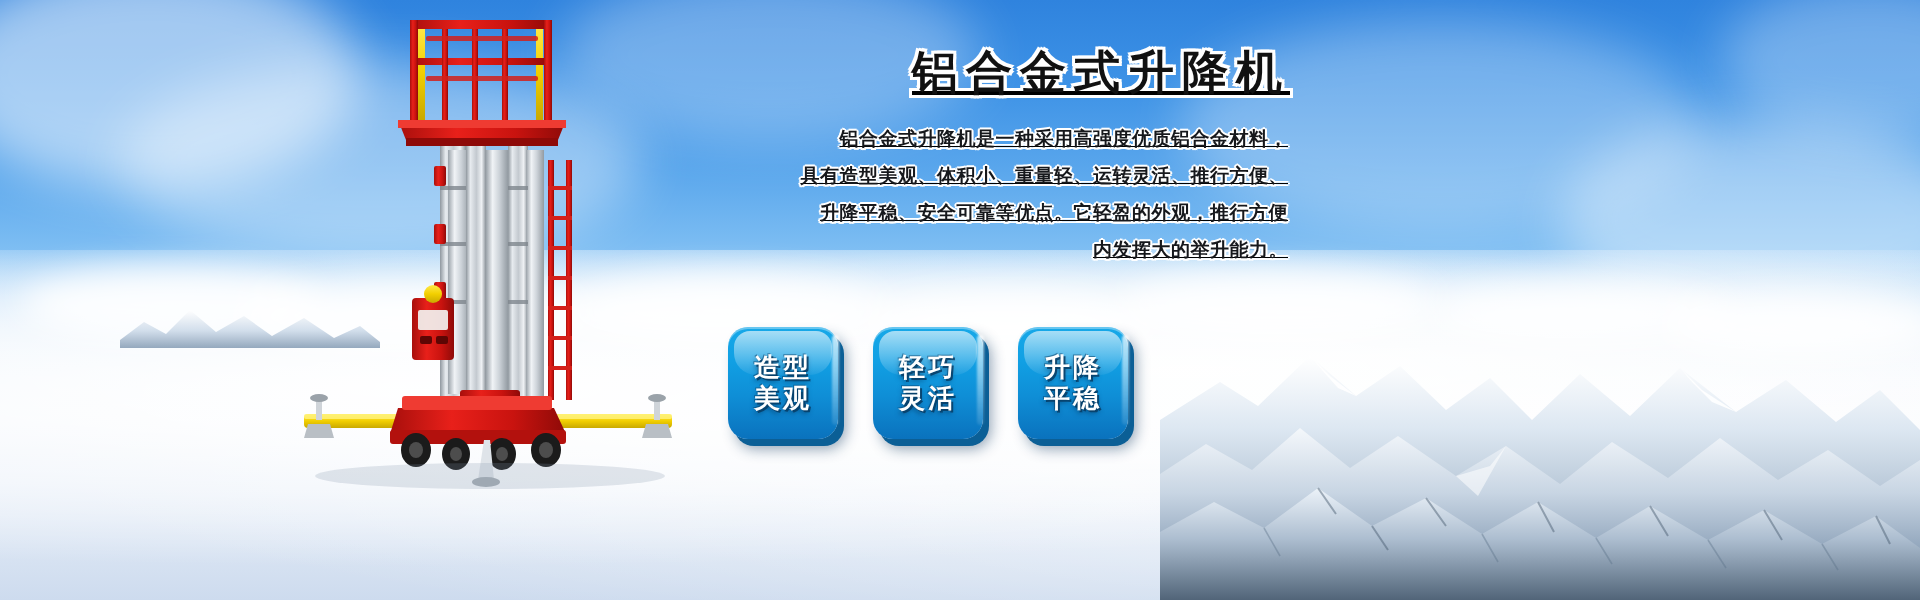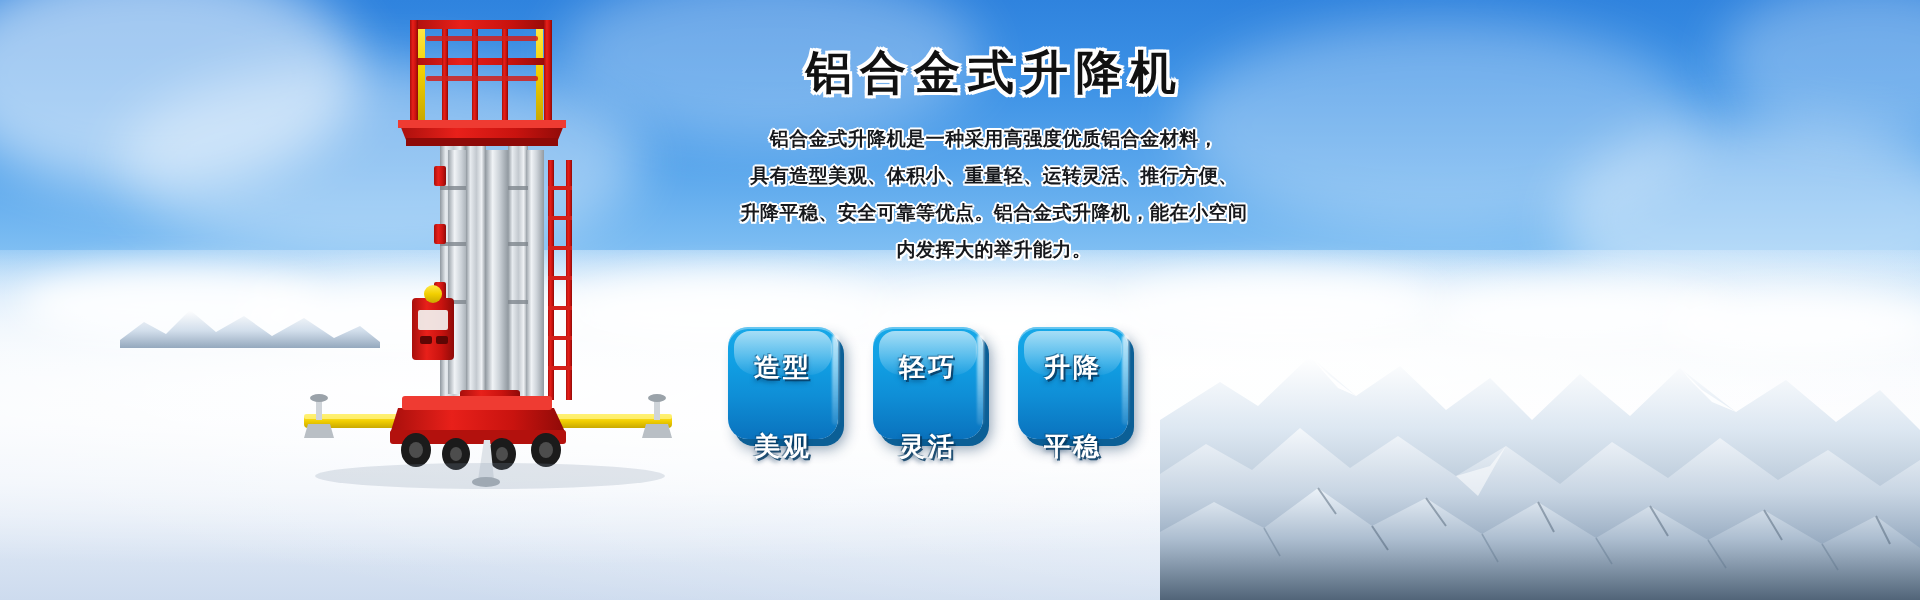--- a/index.html
+++ b/index.html
@@ -29,21 +29,21 @@
 
   
   .mtn{position:absolute;bottom:0;}
   .mtn svg{display:block;}
 
   
   #machine{position:absolute;left:290px;top:10px;width:400px;height:480px;}
   #machine svg{display:block;}
 
   
-  #copy{position:absolute;left:700px;top:44px;width:600px;text-align:center;}
+  #copy{position:absolute;left:700px;top:44px;width:600px;text-align:right;text-decoration:underline;}
 
   #title{
     font-size:46px;font-weight:bold;letter-spacing:8px;color:#111;
     line-height:1.25;margin:0 0 18px 0;padding-right:10px;
     text-shadow:
       -2px -2px 0 #fff, 2px -2px 0 #fff, -2px 2px 0 #fff, 2px 2px 0 #fff,
       -3px 0 0 #fff, 3px 0 0 #fff, 0 -3px 0 #fff, 0 3px 0 #fff,
       -3px -3px 0 #fff, 3px -3px 0 #fff, -3px 3px 0 #fff, 3px 3px 0 #fff;
   }
 
@@ -66,23 +66,23 @@
   .fbtn::before{content:"";position:absolute;left:6px;right:6px;top:4px;height:44px;
     border-radius:16px 16px 22px 22px;
     background:linear-gradient(180deg,rgba(255,255,255,.62),rgba(255,255,255,.06));
     pointer-events:none;}
   .fbtn::after{content:"";position:absolute;right:-1px;top:8px;width:7px;bottom:14px;
     border-radius:8px;background:linear-gradient(180deg,rgba(255,255,255,.75),rgba(255,255,255,.1));
     filter:blur(1px);pointer-events:none;}
   .fbtn .lbl{position:relative;z-index:2;text-align:center;color:#fff;
     font-size:26px;font-weight:bold;line-height:31px;letter-spacing:3px;
     text-shadow:2px 2px 0 rgba(7,60,100,.85), -1px -1px 0 rgba(7,60,100,.5), 0 3px 5px rgba(0,40,80,.6);}
-  .fbtn .lbl i{font-style:normal;display:block;margin-top:48px;}
-
-  #f0{left:0;}   #f1{left:145px;justify-content:center;} #f2{left:290px;border-radius:19px;} #f3{left:445px;}
+  .fbtn .lbl i{font-style:normal;display:block;}
+
+  #f0{left:0;}   #f1{left:145px;justify-content:center;} #f2{left:290px;} #f3{left:445px;}
 </style>
 </head>
 <body>
 
 <div id="banner">
 
   <div class="sky"></div>
 
   <div class="hz" style="left:-60px;top:-40px;width:420px;height:230px;background:rgba(255,255,255,.55);"></div>
   <div class="hz" style="left:120px;top:60px;width:520px;height:200px;background:rgba(255,255,255,.38);"></div>
@@ -299,21 +299,21 @@
 
       <ellipse cx="200" cy="466" rx="175" ry="13" fill="#7f93a8" opacity=".22"></ellipse>
     </svg>
   </div>
 
   <div id="copy">
     <h1 id="title">铝合金式升降机</h1>
     <div id="desc">
       <span class="ln">铝合金式升降机是一种采用高强度优质铝合金材料，</span>
       <span class="ln">具有造型美观、体积小、重量轻、运转灵活、推行方便、</span>
-      <span class="ln">升降平稳、安全可靠等优点。铝合金式升降机，能在小空间</span>
+      <span class="ln">升降平稳、安全可靠等优点。它轻盈的外观，推行方便</span>
       <span class="ln">内发挥大的举升能力。</span>
     </div>
   </div>
 
   <div id="features">
 
     <div class="fbtn" id="f0">
       <span class="lbl">
         <i>造型</i>
         <i>美观</i>

